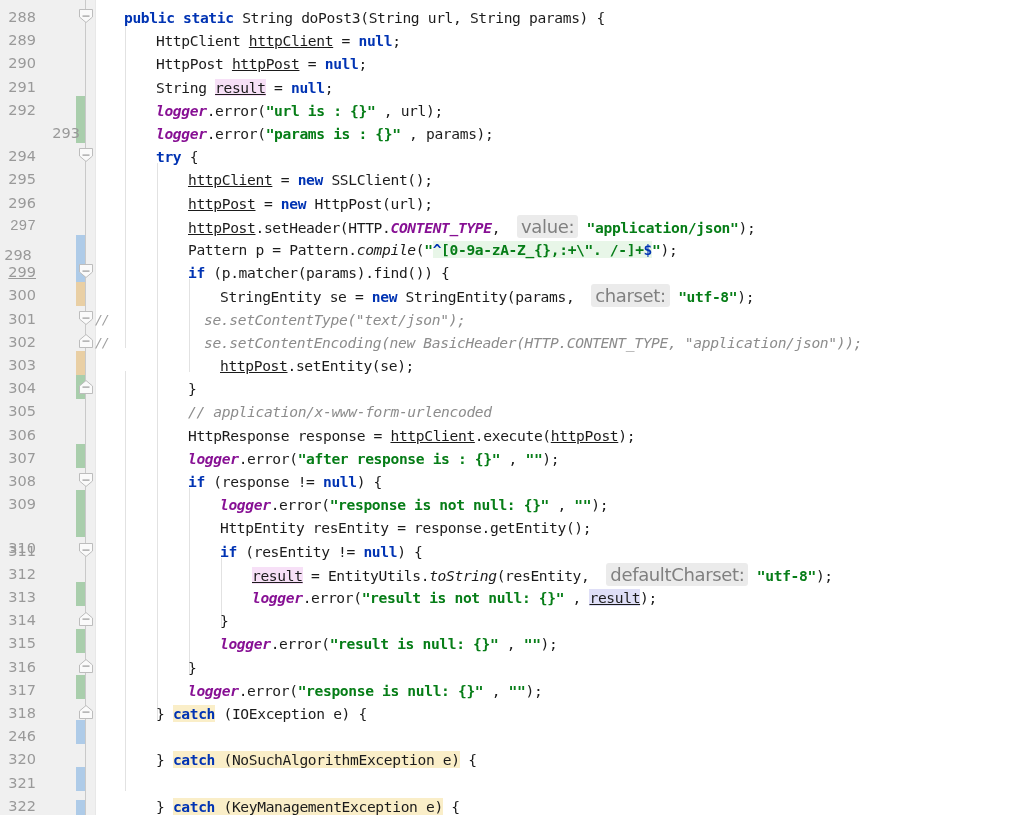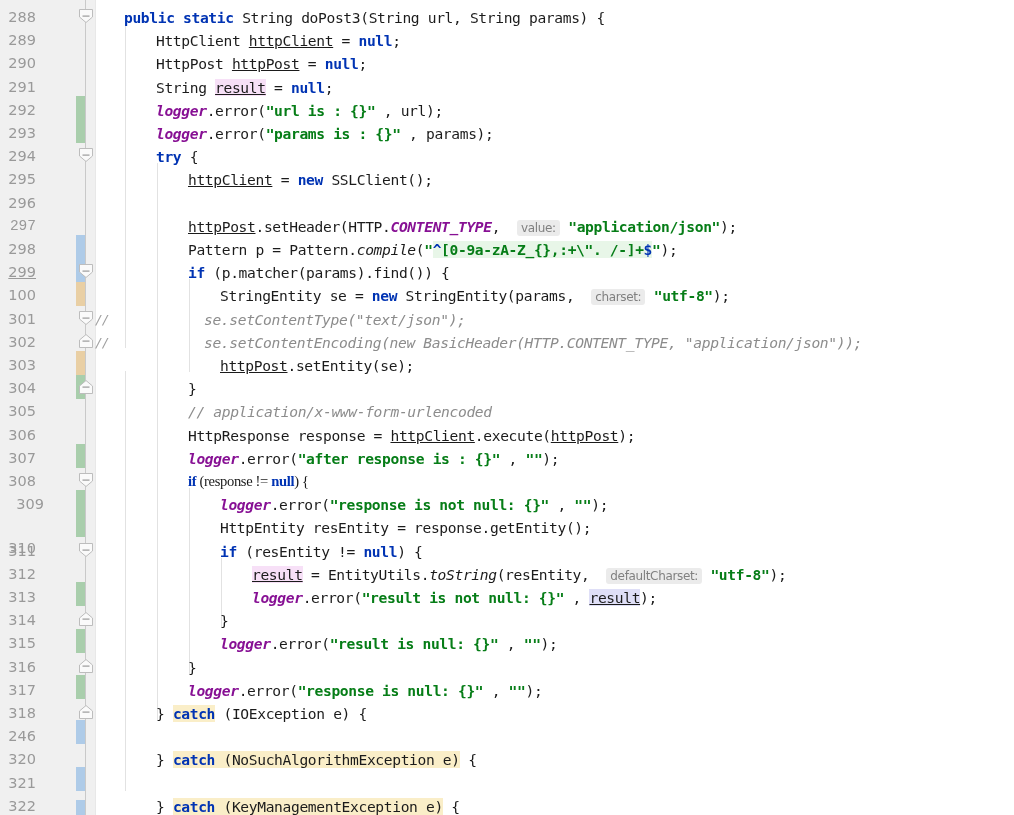--- a/index.html
+++ b/index.html
@@ -61,21 +61,21 @@
   .plain   {color:#1b1b1b;}
   .str     {color:#067d17;font-weight:bold;}
   .cmt     {color:#8c8c8c;font-style:italic;}
   .field   {color:#871094;font-style:italic;font-weight:bold;}
   .sfield  {color:#871094;font-style:italic;font-weight:bold;}
   .method  {color:#1b1b1b;font-style:italic;}
   .localvar{color:#1b1b1b;text-decoration:underline;text-decoration-color:#1b1b1b;}
 
   .hint{
     background:#ebebeb;color:#808080;border-radius:3px;
-    padding:1px 4px;font-size:12px;font-weight:normal;font-style:normal;
+    padding:1px 4px;font-size:18px;font-weight:normal;font-style:normal;
     font-family:"DejaVu Sans","Liberation Sans",sans-serif;
   }
   .regexbg{background:#e8f6e8;}
   .rxmeta{color:#0033b3;font-weight:bold;}
   .rxbody{color:#067d17;font-weight:bold;}
 
   .hl-pink{background:#f7e0f7;}
   .hl-lav {background:#dfdff7;}
   .hl-warn{background:#faeec8;}
 </style>
@@ -101,37 +101,37 @@
   <div class="vcs modified" style="top:720px;height:24px;"></div>
   <div class="vcs modified" style="top:767px;height:24px;"></div>
   <div class="vcs modified" style="top:800px;height:15px;"></div>
 
   <div id="lines">
       <div class="lnum" style="top: 6px;">288</div>
       <div class="lnum" style="top: 29.2px;">289</div>
       <div class="lnum" style="top: 52.4px;">290</div>
       <div class="lnum" style="top: 75.6px;">291</div>
       <div class="lnum" style="top: 98.8px;">292</div>
-      <div class="lnum" style="top: 122px;">293</div>
+      <div class="lnum" style="top: 122px; padding-left: 44px;">293</div>
       <div class="lnum" style="top: 145.2px;">294</div>
       <div class="lnum" style="top: 168.4px;">295</div>
       <div class="lnum" style="top: 191.6px;">296</div>
       <div class="lnum" style="top: 214.8px; font-family: Liberation Mono, monospace;">297</div>
-      <div class="lnum" style="top: 238px;">298</div>
+      <div class="lnum" style="top: 244px; text-align: center;">298</div>
       <div class="lnum" style="top: 261.2px; text-decoration: underline;">299</div>
-      <div class="lnum" style="top: 284.4px;">100</div>
+      <div class="lnum" style="top: 284.4px;">300</div>
       <div class="lnum" style="top: 307.6px;">301</div>
       <div class="lnum" style="top: 330.8px;">302</div>
       <div class="lnum" style="top: 354px;">303</div>
       <div class="lnum" style="top: 377.2px;">304</div>
       <div class="lnum" style="top: 400.4px;">305</div>
       <div class="lnum" style="top: 423.6px;">306</div>
       <div class="lnum" style="top: 446.8px;">307</div>
       <div class="lnum" style="top: 470px;">308</div>
-      <div class="lnum" style="top: 493.2px; padding-left: 8px;">309</div>
+      <div class="lnum" style="top: 493.2px;">309</div>
       <div class="lnum" style="top: 537px;">310</div>
       <div class="lnum" style="top: 539.6px;">311</div>
       <div class="lnum" style="top: 562.8px;">312</div>
       <div class="lnum" style="top: 586px;">313</div>
       <div class="lnum" style="top: 609.2px;">314</div>
       <div class="lnum" style="top: 632.4px;">315</div>
       <div class="lnum" style="top: 655.6px;">316</div>
       <div class="lnum" style="top: 678.8px;">317</div>
       <div class="lnum" style="top: 702px;">318</div>
       <div class="lnum" style="top: 725.2px;">246</div>
@@ -230,20 +230,21 @@
     <div class="cline" style="top:75.6px;left:60px;"><span class="plain">String </span><span class="localvar hl-pink">result</span><span class="plain"> = </span><span class="kw">null</span><span class="plain">;</span></div>
 
     <div class="cline" style="top:98.8px;left:60px;"><span class="sfield">logger</span><span class="plain">.error(</span><span class="str">"url is : {}"</span><span class="plain"> , url);</span></div>
 
     <div class="cline" style="top:122px;left:60px;"><span class="sfield">logger</span><span class="plain">.error(</span><span class="str">"params is : {}"</span><span class="plain"> , params);</span></div>
 
     <div class="cline" style="top:145.2px;left:60px;"><span class="kw">try</span> <span class="plain">{</span></div>
 
     <div class="cline" style="top:168.4px;left:92px;"><span class="localvar">httpClient</span><span class="plain"> = </span><span class="kw">new</span><span class="plain"> SSLClient();</span></div>
 
+    <div class="cline" style="top:191.6px;left:92px;"><span class="localvar">httpPost</span><span class="plain"> = </span><span class="kw">new</span><span class="plain"> HttpPost(url);</span></div>
 
     <div class="cline" style="top:214.8px;left:92px;"><span class="localvar">httpPost</span><span class="plain">.setHeader(HTTP.</span><span class="field">CONTENT_TYPE</span><span class="plain">, </span> <span class="hint">value:</span> <span class="str">"application/json"</span><span class="plain">);</span></div>
 
     <div class="cline" style="top:238px;left:92px;"><span class="plain">Pattern p = Pattern.</span><span class="method">compile</span><span class="plain">(</span><span class="str">"</span><span class="regexbg"><span class="rxmeta">^</span><span class="rxbody">[0-9a-zA-Z_{},:+\". /-]+</span><span class="rxmeta">$</span></span><span class="str">"</span><span class="plain">);</span></div>
 
     <div class="cline" style="top:261.2px;left:92px;"><span class="kw">if</span> <span class="plain">(p.matcher(params).find()) {</span></div>
 
     <div class="cline" style="top:284.4px;left:124px;"><span class="plain">StringEntity se = </span><span class="kw">new</span><span class="plain"> StringEntity(params, </span> <span class="hint">charset:</span> <span class="str">"utf-8"</span><span class="plain">);</span></div>
 
     <div class="cline cmt" style="top:307.6px;left:108px;">se.setContentType("text/json");</div>
@@ -253,21 +254,21 @@
     <div class="cline" style="top:354px;left:124px;"><span class="localvar">httpPost</span><span class="plain">.setEntity(se);</span></div>
 
     <div class="cline" style="top:377.2px;left:92px;"><span class="plain">}</span></div>
 
     <div class="cline cmt" style="top:400.4px;left:92px;">// application/x-www-form-urlencoded</div>
 
     <div class="cline" style="top:423.6px;left:92px;"><span class="plain">HttpResponse response = </span><span class="localvar">httpClient</span><span class="plain">.execute(</span><span class="localvar">httpPost</span><span class="plain">);</span></div>
 
     <div class="cline" style="top:446.8px;left:92px;"><span class="sfield">logger</span><span class="plain">.error(</span><span class="str">"after response is : {}"</span><span class="plain"> , </span><span class="str">""</span><span class="plain">);</span></div>
 
-    <div class="cline" style="top:470px;left:92px;font-family:Liberation Serif, serif;"><span class="kw">if</span> <span class="plain">(response != </span><span class="kw">null</span><span class="plain">) {</span></div>
+    <div class="cline" style="top:470px;left:92px;"><span class="kw">if</span> <span class="plain">(response != </span><span class="kw">null</span><span class="plain">) {</span></div>
 
     <div class="cline" style="top:493.2px;left:124px;"><span class="sfield">logger</span><span class="plain">.error(</span><span class="str">"response is not null: {}"</span><span class="plain"> , </span><span class="str">""</span><span class="plain">);</span></div>
 
     <div class="cline" style="top:516.4px;left:124px;"><span class="plain">HttpEntity resEntity = response.getEntity();</span></div>
 
     <div class="cline" style="top:539.6px;left:124px;"><span class="kw">if</span> <span class="plain">(resEntity != </span><span class="kw">null</span><span class="plain">) {</span></div>
 
     <div class="cline" style="top:562.8px;left:156px;"><span class="localvar hl-pink">result</span><span class="plain"> = EntityUtils.</span><span class="method">toString</span><span class="plain">(resEntity, </span> <span class="hint">defaultCharset:</span> <span class="str">"utf-8"</span><span class="plain">);</span></div>
 
     <div class="cline" style="top:586px;left:156px;"><span class="sfield">logger</span><span class="plain">.error(</span><span class="str">"result is not null: {}"</span><span class="plain"> , </span><span class="localvar hl-lav">result</span><span class="plain">);</span></div>

